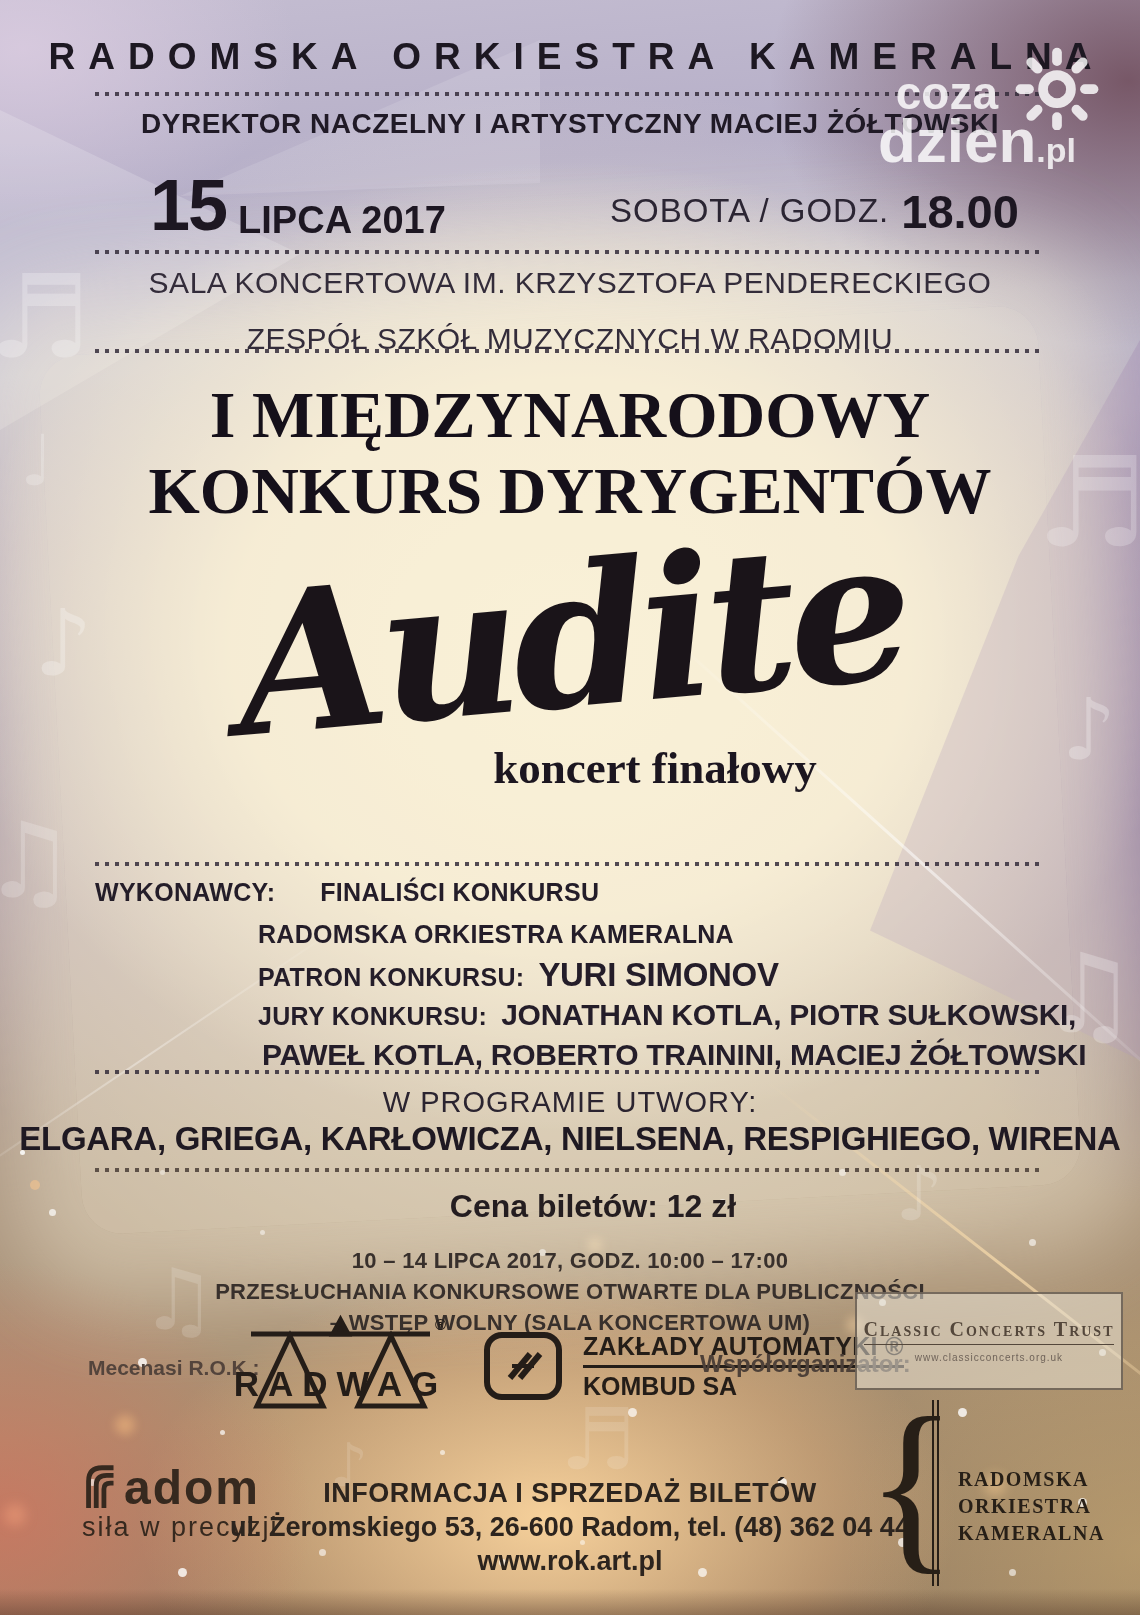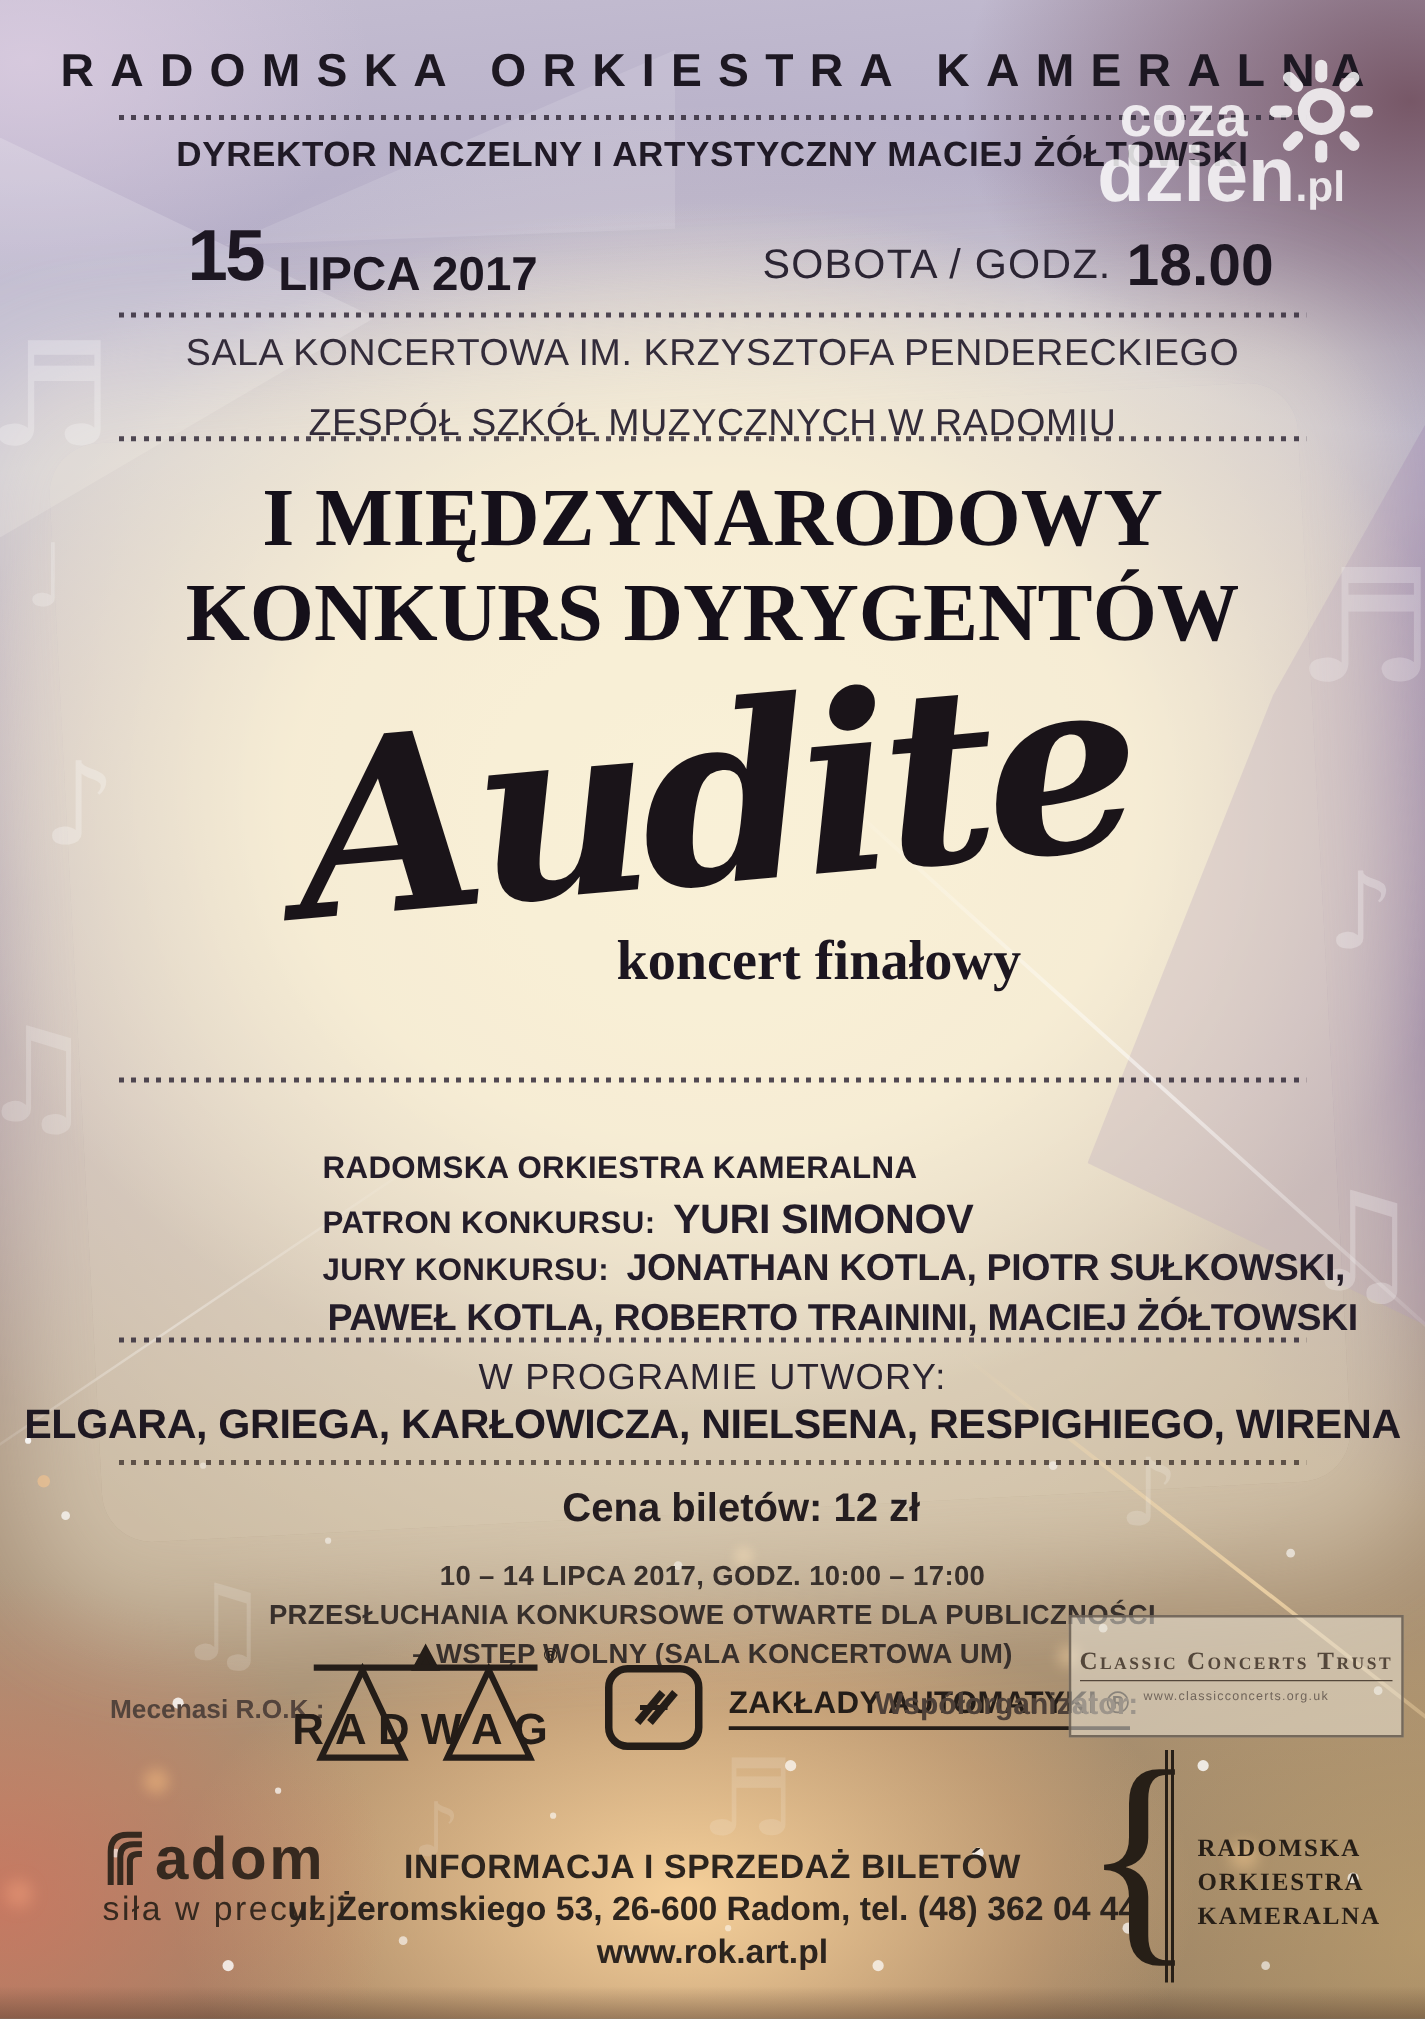--- a/index.html
+++ b/index.html
@@ -45,21 +45,21 @@
   .orch{top:36px;font-size:37px;font-weight:700;letter-spacing:13px;padding-left:13px;color:#1d1822;}
   .director{top:108px;font-size:28px;font-weight:700;letter-spacing:.5px;color:#201a26;}
   
   .wm{position:absolute;right:34px;top:48px;width:215px;height:130px;color:rgba(255,255,255,.82);pointer-events:none;}
   .wm .coza{position:absolute;right:108px;top:22px;font-size:46px;font-weight:800;line-height:1;}
   .wm .dzien{position:absolute;right:30px;top:62px;font-size:62px;font-weight:800;line-height:1;}
   .wm .pl{font-size:34px;font-weight:700;}
   .wm svg{position:absolute;right:6px;top:-4px;}
   
   .date-left{position:absolute;left:150px;top:168px;display:flex;align-items:flex-end;}
-  .day{font-size:58px;font-weight:800;line-height:74px;letter-spacing:-2px;}
+  .day{font-size:72px;font-weight:800;line-height:74px;letter-spacing:-2px;}
   .monthyear{font-size:38px;font-weight:700;margin-left:12px;}
   .date-right{position:absolute;left:610px;top:178px;display:flex;align-items:flex-end;margin-top:12px;}
   .weekday{font-size:33px;font-weight:400;letter-spacing:1px;color:#2b2533;padding-bottom:4px;}
   .time{font-size:47px;font-weight:800;margin-left:12px;line-height:44px;}
   .venue1{top:266px;font-size:30px;font-weight:400;color:#332c3a;letter-spacing:.5px;}
   .venue2{top:306px;font-size:30px;font-weight:400;color:#332c3a;letter-spacing:.5px;margin-top:16px;}
   
   .t1{top:382px;font-family:"Liberation Serif",serif;font-size:66px;font-weight:700;color:#15101a;line-height:1;}
   .t2{top:458px;font-family:"Liberation Serif",serif;font-size:66px;font-weight:700;color:#15101a;line-height:1;}
   .audite{top:540px;font-family:"DejaVu Serif",serif;font-style:italic;font-weight:700;
@@ -170,20 +170,24 @@
   <div class="abs ctr venue1">SALA KONCERTOWA IM. KRZYSZTOFA PENDERECKIEGO</div>
   <div class="abs ctr venue2">ZESPÓŁ SZKÓŁ MUZYCZNYCH W RADOMIU</div>
   <div class="sep" style="top:349px;"></div>
 
   <div class="abs ctr t1">I MIĘDZYNARODOWY</div>
   <div class="abs ctr t2">KONKURS DYRYGENTÓW</div>
   <div class="abs ctr audite">Audite</div>
   <div class="abs ctr subtitle">koncert finałowy</div>
   <div class="sep" style="top:862px;"></div>
 
+  <div class="prow" style="left:95px;top:878px;">
+    <span class="plabel">WYKONAWCY:</span>
+    <span class="pval" style="margin-left:45px;">FINALIŚCI KONKURSU</span>
+  </div>
   <div class="prow" style="left:258px;top:920px;">
     <span class="pval">RADOMSKA ORKIESTRA KAMERALNA</span>
   </div>
   <div class="prow" style="left:258px;top:956px;">
     <span class="plabel">PATRON KONKURSU:</span>
     <span class="pname">YURI SIMONOV</span>
   </div>
   <div class="prow" style="left:258px;top:998px;">
     <span class="plabel">JURY KONKURSU:</span>
     <span class="pjury">JONATHAN KOTLA, PIOTR SUŁKOWSKI,</span>
@@ -220,20 +224,21 @@
     <svg width="82" height="72" viewBox="0 0 82 72">
       <g stroke="#241d18" stroke-width="6" fill="none">
         <rect x="5" y="5" width="72" height="62" rx="15"></rect>
         <line x1="28" y1="48" x2="48" y2="24"></line>
         <line x1="38" y1="48" x2="58" y2="24"></line>
         <line x1="30" y1="36" x2="52" y2="36" stroke-width="4"></line>
       </g>
     </svg>
     <div class="ktext">
       <div class="kline1">ZAKŁADY AUTOMATYKI ®</div>
+      <div class="kline2">KOMBUD SA</div>
     </div>
   </div>
 
   <div class="abs wspol">Współorganizator:</div>
 
   <div class="cct">
     <span class="cct-name">Classic Concerts Trust</span>
     <div class="cct-url">www.classicconcerts.org.uk</div>
   </div>
 

